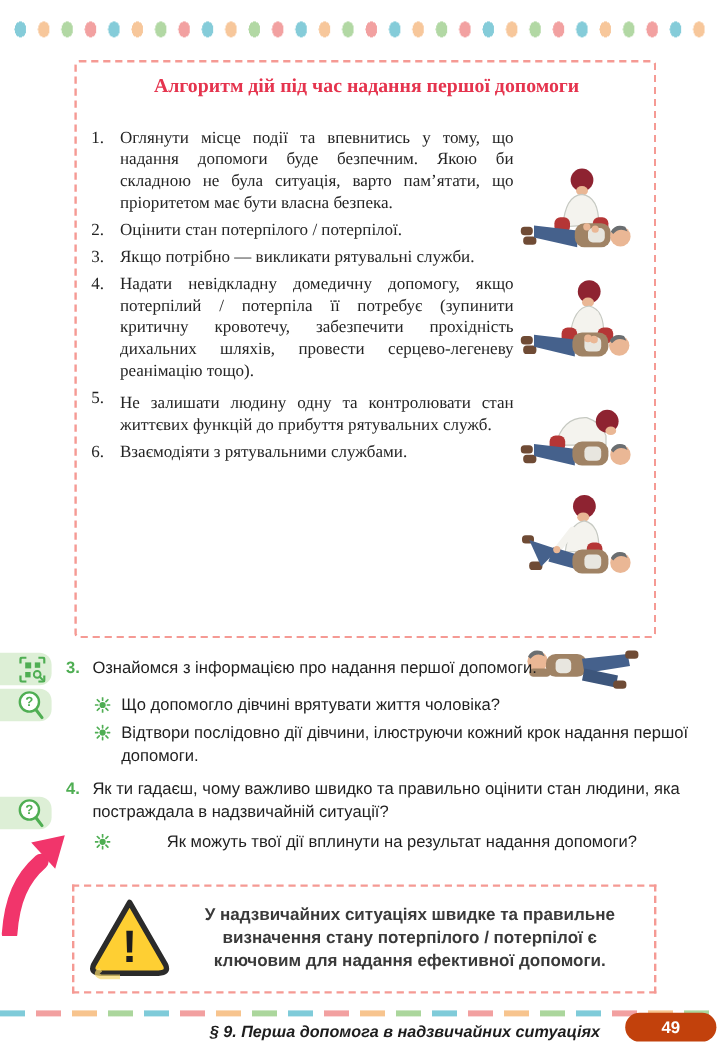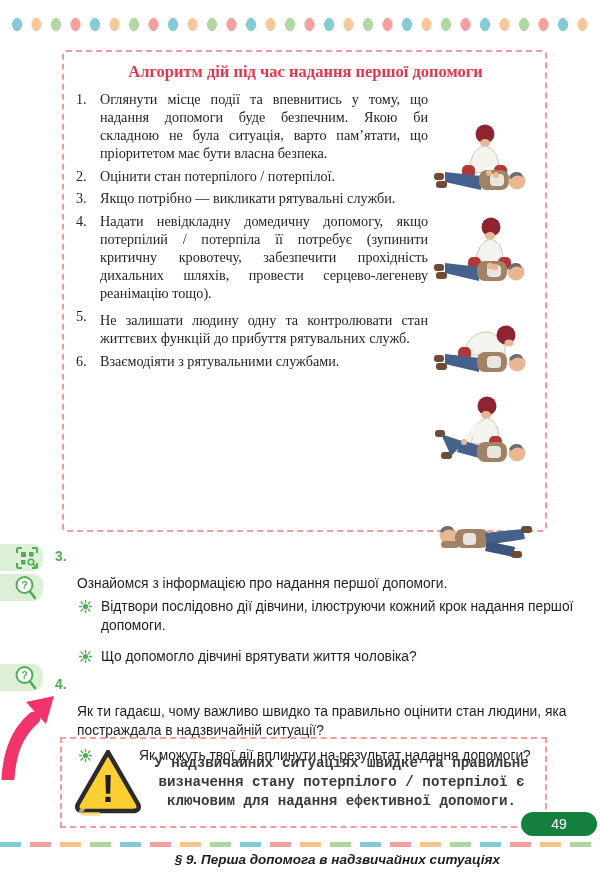--- a/index.html
+++ b/index.html
@@ -24,21 +24,21 @@
       #f7c48e 60px 81px,transparent 81px 90px,
       #abd69c 90px 111px,transparent 111px 120px);
   }
   
   .main-box{
     position:absolute;left:62px;top:50px;width:485px;height:482px;box-sizing:border-box;
     border:2.5px dashed #f59a94;border-radius:4px;padding:8px 4px 4px 12px;
   }
   .box-title{
     font-family:"Liberation Serif",serif;font-weight:bold;font-size:16.5px;
-    color:#e5344e;text-align:center;margin:2px 6px 9px 0;
+    color:#e5344e;text-align:center;margin:2px 6px 25px 0;
   }
   .box-body{display:flex;}
   .steps-col{
     width:352px;flex:none;font-family:"Liberation Serif",serif;font-size:14.2px;
     line-height:1.26;color:#242424;text-align:justify;
   }
   .step{display:flex;margin-bottom:5px;}
   .step-num{width:24px;flex:none;}
   .step-text{flex:1;}
   .step-note{margin-top:4px;}
@@ -52,50 +52,50 @@
     position:absolute;left:0;width:43px;height:27px;background:#ddefd6;
     border-radius:0 10px 10px 0;display:flex;align-items:center;justify-content:flex-end;
     padding-right:5px;box-sizing:border-box;
   }
   .tab-qr{top:544px;}
   .tab-mag-1{top:574px;}
   .tab-mag-2{top:664px;}
   .exercises{position:absolute;left:55px;top:547px;width:525px;font-size:13.8px;line-height:19px;color:#1f1f1f;}
   .ex-row{display:flex;}
   .ex-num{width:22px;flex:none;color:#4fae53;font-weight:bold;}
-  .ex-text{flex:1;margin-top:27px;}
+  .ex-text{flex:1;}
   .bullet-row{display:flex;margin-left:24px;}
   .bullet-icon{width:13px;height:13px;flex:none;margin:3px 9px 0 0;}
   .b1{margin-top:12px;}
   .b2{margin-top:4px;}
   .sec-heading{
     margin:9px 30px 0 0;text-align:center;font-weight:bold;font-size:16px;color:#5cb85c;
   }
   .ex4{margin-top:9px;}
   .b3{margin-top:6px;gap:38px;}
   
   .pink-arrow{position:absolute;left:0;top:686px;width:58px;height:94px;}
   
   .warn{
     position:absolute;left:60px;top:737px;width:487px;height:91px;box-sizing:border-box;
     border:2.5px dashed #f59a94;display:flex;align-items:center;padding:4px 12px 4px 8px;
   }
   .warn-icon{width:76px;height:74px;flex:none;margin-right:4px;}
   .warn-text{
-    flex:1;text-align:center;font-family:Liberation Mono, monospace;font-weight:bold;
+    flex:1;text-align:center;font-family:Liberation Sans, sans-serif;font-weight:bold;
     font-size:14.2px;line-height:1.32;color:#3a3a3a;
   }
   
   .footer-chapter{
     position:absolute;top:852px;right:100px;font-style:italic;font-weight:600;
     font-size:13.5px;color:#1d1d1d;
   }
   .page-badge{
-    position:absolute;top:812px;right:3px;width:76px;height:24px;background:#15803d;
-    border-radius:12px;color:#fff;font-weight:normal;font-size:14px;
+    position:absolute;top:844px;right:3px;width:76px;height:24px;background:#c2410c;
+    border-radius:12px;color:#fff;font-weight:bold;font-size:14px;
     display:flex;align-items:center;justify-content:center;
   }
 </style>
 </head>
 <body>
 
 <div class="dots-top"></div>
 
 <div class="main-box">
   <div class="box-title">Алгоритм дій під час надання першої допомоги</div>
@@ -236,34 +236,34 @@
     <text x="10.5" y="13.5" text-anchor="middle" font-size="11" font-weight="bold" fill="#4fae53" font-family="Liberation Sans, sans-serif">?</text>
     <path d="M16 16.5 L21 23" stroke="#4fae53" stroke-width="2.6" stroke-linecap="round"></path>
   </svg>
 </div>
 
 <div class="exercises">
   <div class="ex-row">
     <span class="ex-num">3.</span>
     <span class="ex-text">Ознайомся з інформацією про надання першої допомоги.</span>
   </div>
+  <div class="bullet-row b1">
+    <svg class="bullet-icon" viewBox="0 0 13 13">
+      <circle cx="6.5" cy="6.5" r="2.6" fill="#4fae53"></circle>
+      <path d="M10.5 6.5H12.7M9.3 9.3L10.9 10.9M6.5 10.5V12.7M3.7 9.3L2.1 10.9M2.5 6.5H0.3M3.7 3.7L2.1 2.1M6.5 2.5V0.3M9.3 3.7L10.9 2.1" stroke="#4fae53" stroke-width="1.4" stroke-linecap="round"></path>
+    </svg>
+    <span>Що допомогло дівчині врятувати життя чоловіка?</span>
+  </div>
   <div class="bullet-row b2">
     <svg class="bullet-icon" viewBox="0 0 13 13">
       <circle cx="6.5" cy="6.5" r="2.6" fill="#4fae53"></circle>
       <path d="M10.5 6.5H12.7M9.3 9.3L10.9 10.9M6.5 10.5V12.7M3.7 9.3L2.1 10.9M2.5 6.5H0.3M3.7 3.7L2.1 2.1M6.5 2.5V0.3M9.3 3.7L10.9 2.1" stroke="#4fae53" stroke-width="1.4" stroke-linecap="round"></path>
     </svg>
     <span>Відтвори послідовно дії дівчини, ілюструючи кожний крок надання першої допомоги.</span>
   </div>
-  <div class="bullet-row b1">
-    <svg class="bullet-icon" viewBox="0 0 13 13">
-      <circle cx="6.5" cy="6.5" r="2.6" fill="#4fae53"></circle>
-      <path d="M10.5 6.5H12.7M9.3 9.3L10.9 10.9M6.5 10.5V12.7M3.7 9.3L2.1 10.9M2.5 6.5H0.3M3.7 3.7L2.1 2.1M6.5 2.5V0.3M9.3 3.7L10.9 2.1" stroke="#4fae53" stroke-width="1.4" stroke-linecap="round"></path>
-    </svg>
-    <span>Що допомогло дівчині врятувати життя чоловіка?</span>
-  </div>
 
 
   <div class="ex-row ex4">
     <span class="ex-num">4.</span>
     <span class="ex-text">Як ти гадаєш, чому важливо швидко та правильно оцінити стан людини, яка постраждала в надзвичайній ситуації?</span>
   </div>
   <div class="bullet-row b3">
     <svg class="bullet-icon" viewBox="0 0 13 13">
       <circle cx="6.5" cy="6.5" r="2.6" fill="#4fae53"></circle>
       <path d="M10.5 6.5H12.7M9.3 9.3L10.9 10.9M6.5 10.5V12.7M3.7 9.3L2.1 10.9M2.5 6.5H0.3M3.7 3.7L2.1 2.1M6.5 2.5V0.3M9.3 3.7L10.9 2.1" stroke="#4fae53" stroke-width="1.4" stroke-linecap="round"></path>

